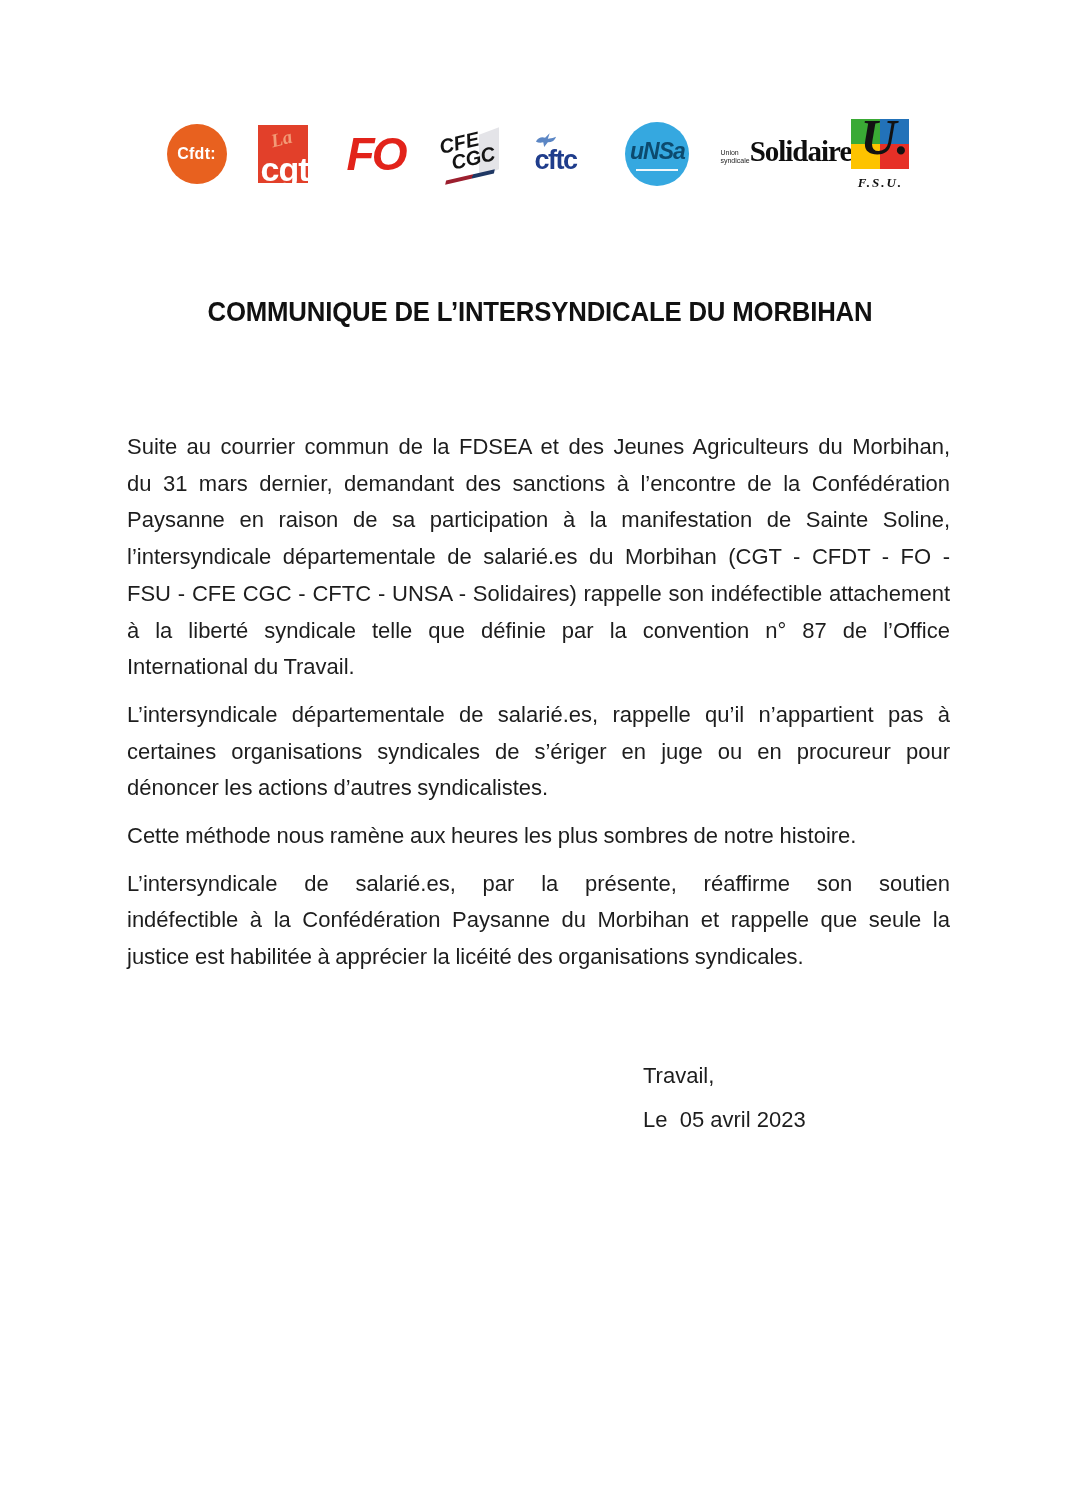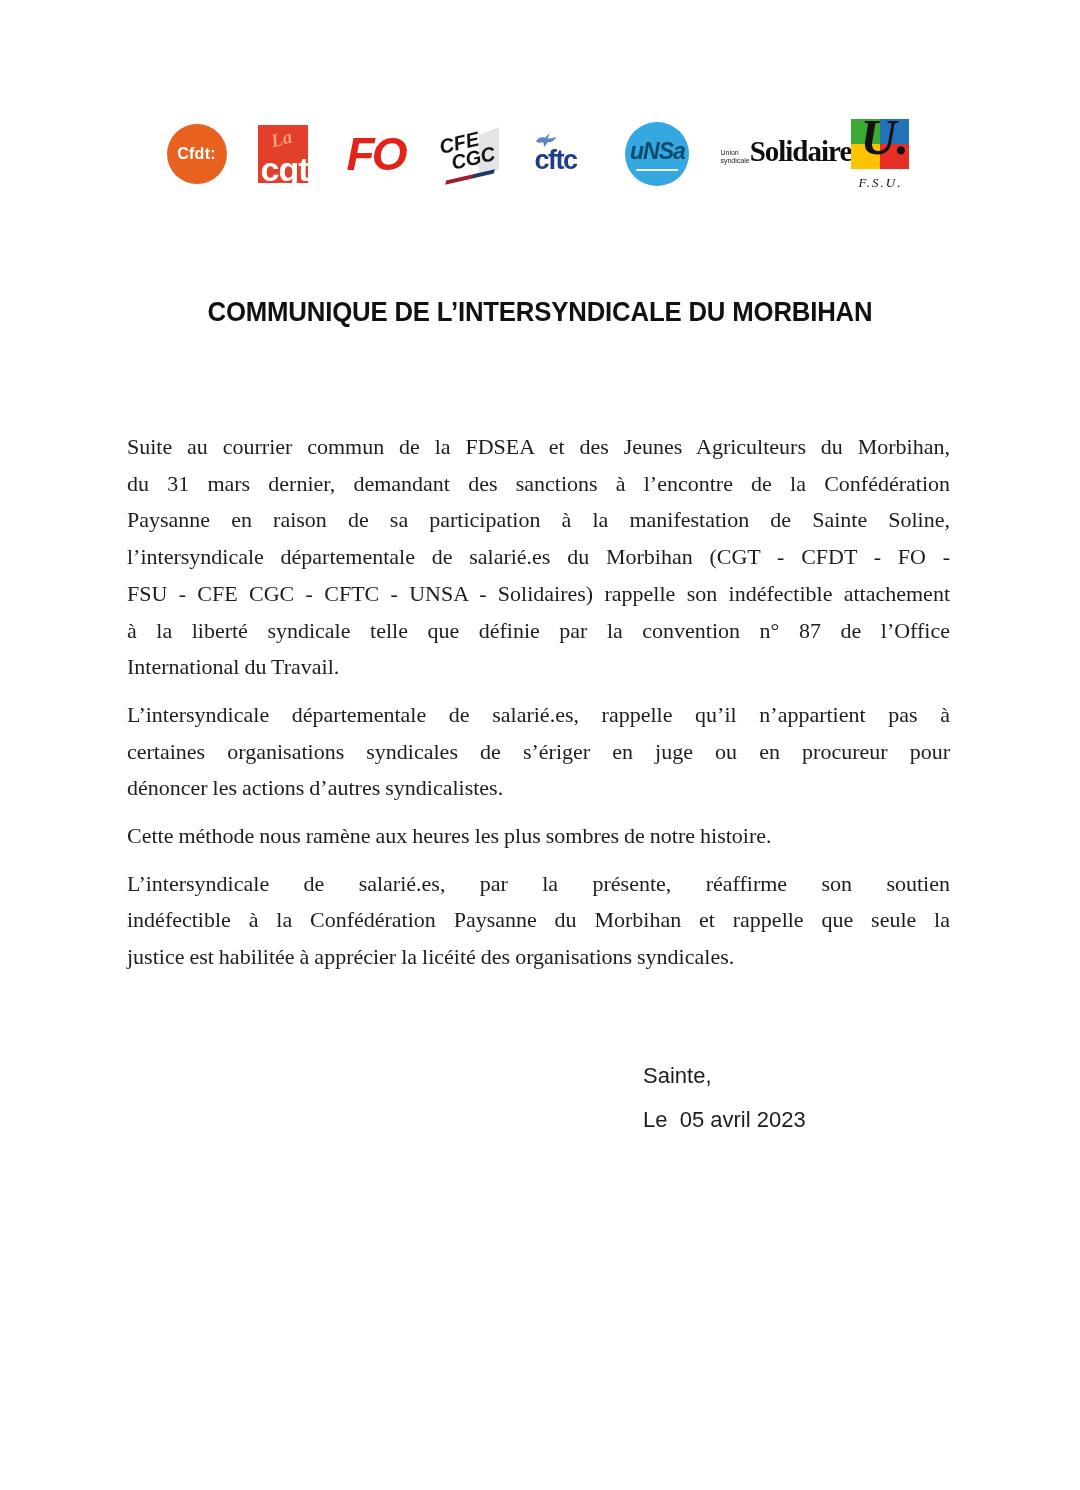--- a/index.html
+++ b/index.html
@@ -75,33 +75,33 @@
   
   .fsu { width:66px; height:74px; }
   .fsu-grid { position:absolute; top:2px; left:4px; width:58px; height:50px;
     display:grid; grid-template-rows:25px 25px; grid-template-columns:29px 29px; }
   .sq1 { background:var(--fsu-green); } .sq2 { background:var(--fsu-blue); }
   .sq3 { background:var(--fsu-yellow); } .sq4 { background:var(--fsu-red); }
   .fsu-u { position:absolute; top:-10px; left:13px;
     font-family:"Liberation Serif", serif; font-weight:700; font-style:italic;
     font-size:50px; line-height:60px; color:#121212; }
   .fsu-caption { position:absolute; bottom:0; left:0; width:100%; text-align:center;
-    font-family:"Liberation Serif", serif; font-weight:400; font-style:italic;
+    font-family:"Liberation Serif", serif; font-weight:700; font-style:italic;
     font-size:13px; letter-spacing:2px; color:#121212; }
 
   
   .title { position:absolute; top:296px; left:0; width:1080px; margin:0;
     text-align:center; font-size:28px; font-weight:700; color:#111;
     transform:scaleX(0.92); letter-spacing:-0.2px; }
 
   
   .body-text { position:absolute; top:429px; left:127px; width:823px;
     font-size:22px; line-height:36.7px; color:#1d1d1d; word-spacing:-0.5px; }
   .para { margin:0 0 11px 0; }
-  .line { text-align:justify; text-align-last:justify;font-family:Liberation Serif, serif; }
+  .line { text-align:justify; text-align-last:justify; }
   .line.last { text-align-last:left; }
 
   
   .signature { position:absolute; top:1057px; left:643px; font-size:22px;
     color:#1d1d1d; line-height:37px; }
   .signature div { white-space:pre; }
   .sig-date { margin-top:7px;text-align:right; }
 </style>
 </head>
 <body>
@@ -181,17 +181,17 @@
         <div class="line last">Cette méthode nous ramène aux heures les plus sombres de notre histoire.</div>
       </div>
       <div class="para">
         <div class="line">L’intersyndicale de salarié.es, par la présente, réaffirme son soutien</div>
         <div class="line">indéfectible à la Confédération Paysanne du Morbihan et rappelle que seule la</div>
         <div class="line last">justice est habilitée à apprécier la licéité des organisations syndicales.</div>
       </div>
     </div>
 
   <div class="signature">
-    <div class="sig-place">Sainte,</div>
+    <div class="sig-place">Travail,</div>
     <div class="sig-date">Le  05 avril 2023</div>
   </div>
 
 </div>
 
 </body></html>

